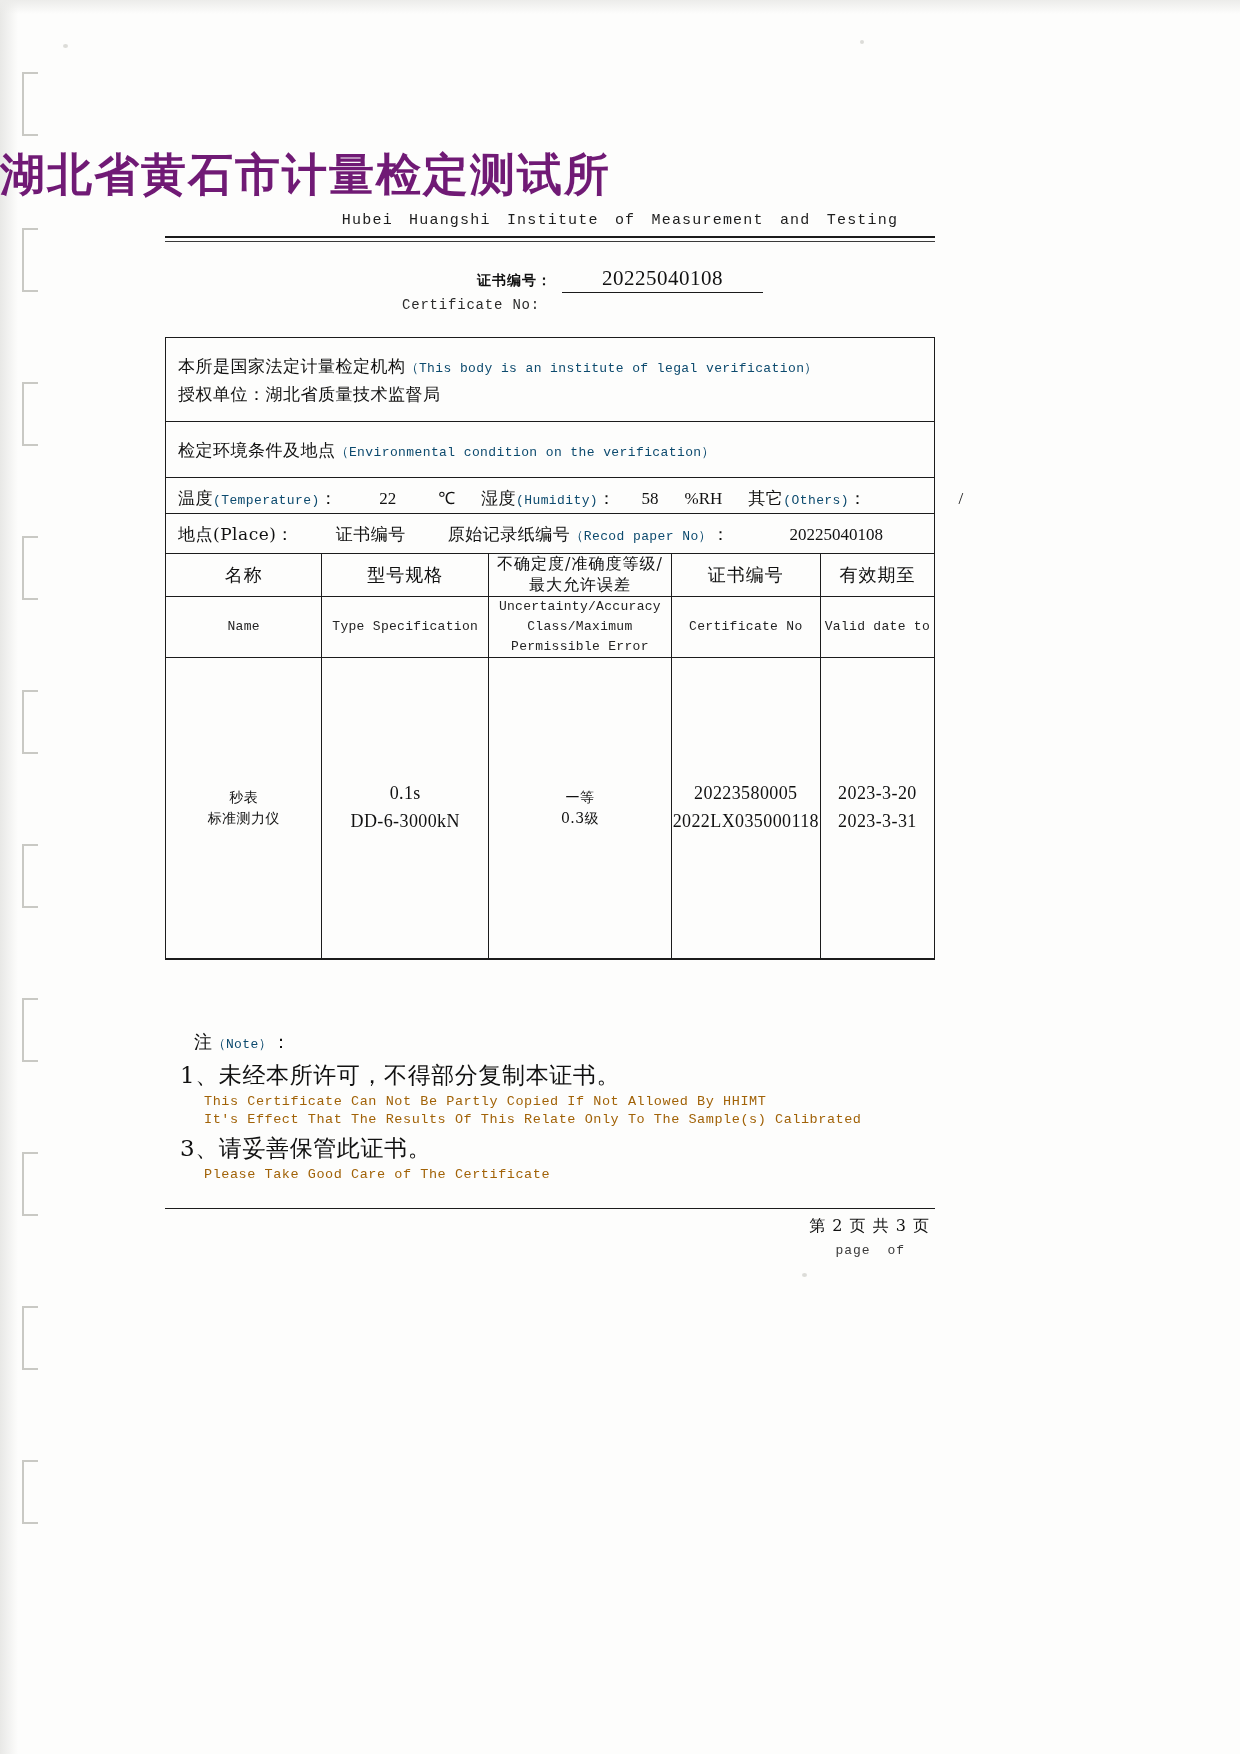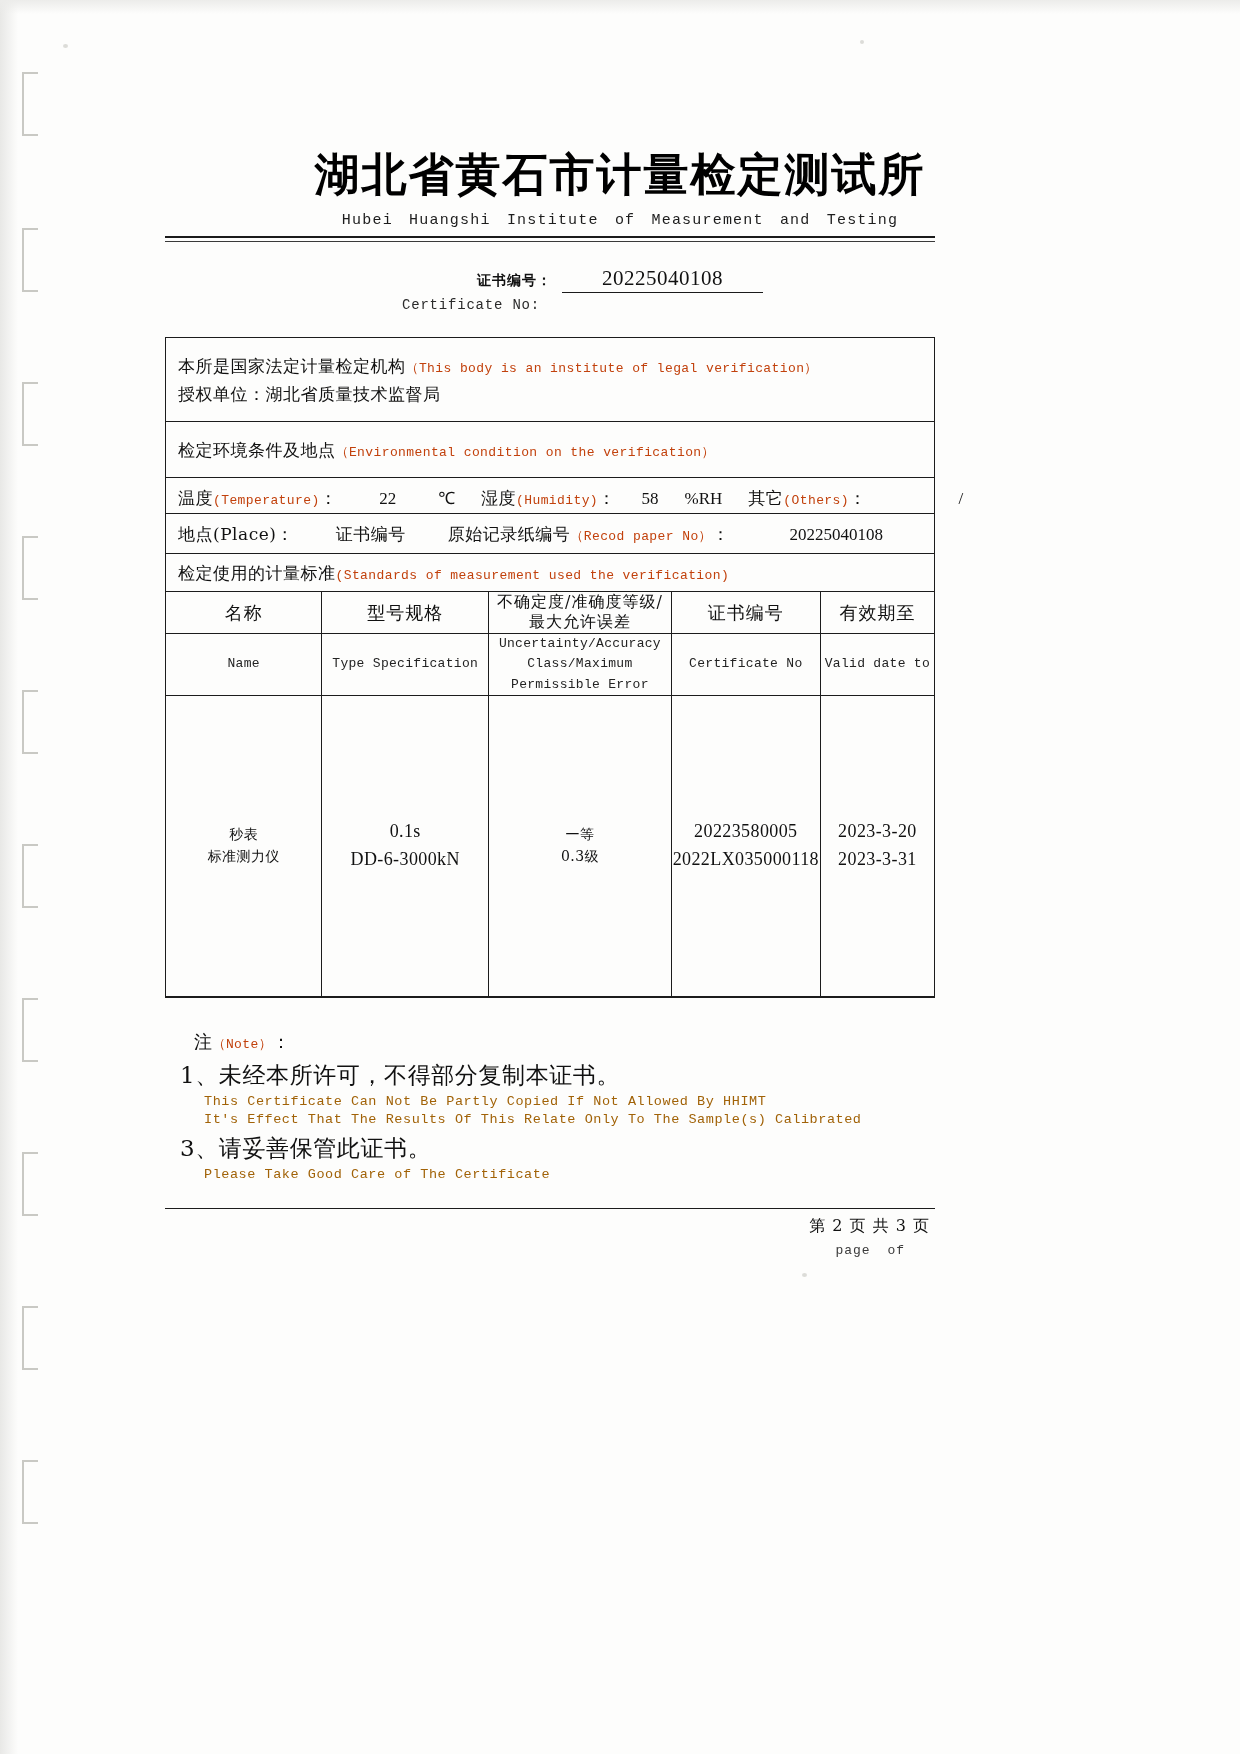--- a/index.html
+++ b/index.html
@@ -53,26 +53,26 @@
     left: 0; top: 0;
     width: 1240px;
     height: 1754px;
   }
 
   
   .doc-title {
     position: absolute;
     left: 0; top: 145px;
     width: 1240px;
-    text-align: center;
+    text-align: left;
     font-family: "DejaVu Serif", serif;
     font-size: 45px;
     font-weight: 700;
     letter-spacing: 2px;
-    color: #000000;
+    color: #701a75;
   }
   .doc-subtitle {
     position: absolute;
     left: 0; top: 212px;
     width: 1240px;
     text-align: center;
     font-family: "Liberation Mono", "DejaVu Sans Mono", monospace;
     font-size: 15px;
     letter-spacing: 1.2px;
     color: #1d1d1d;
@@ -147,21 +147,21 @@
 
   .cn {
     font-family: "DejaVu Serif", serif;
     font-size: 17px;
     letter-spacing: 0.5px;
   }
   .en {
     font-family: "Liberation Mono", "DejaVu Sans Mono", monospace;
     font-size: 13px;
     letter-spacing: 0.4px;
-    color: #c2410c;
+    color: #0c4a6e;
   }
   .line {
     white-space: nowrap;
     line-height: 1.65;
   }
 
   .val {
     font-family: "Liberation Serif", serif;
     font-size: 17px;
   }
@@ -340,25 +340,20 @@
         <span class="cn">温度</span><span class="en">(Temperature)</span><span class="cn">：</span><span class="sp-md"></span><span class="val">22</span><span class="sp-md"></span><span class="val">℃</span><span class="sp-sm"></span><span class="cn">湿度</span><span class="en">(Humidity)</span><span class="cn">：</span><span class="sp-sm"></span><span class="val">58</span><span class="sp-sm"></span><span class="val">%RH</span><span class="sp-sm"></span><span class="cn">其它</span><span class="en">(Others)</span><span class="cn">：</span><span class="sp-xl"></span><span class="val">/</span>
       </div>
     </div>
 
     <div class="band" style="padding-top:6px;padding-bottom:4px;">
       <div class="line">
         <span class="cn">地点</span><span class="cn">(Place)</span><span class="cn">：</span><span class="sp-md"></span><span class="cn">证书编号</span><span class="sp-md"></span><span class="cn">原始记录纸编号</span><span class="en">（Recod paper No）</span><span class="cn">：</span><span class="sp-lg"></span><span class="val">20225040108</span>
       </div>
     </div>
 
-    <div class="band" style="padding-top:5px;padding-bottom:3px;">
-      <div class="line">
-        <span class="cn">检定使用的计量标准</span><span class="en">(Standards of measurement used the verification)</span>
-      </div>
-    </div>
 
     <div class="band no-border" style="padding:0;">
       <table class="std">
         <colgroup>
           <col style="width:20.3%">
             <col style="width:21.7%">
             <col style="width:23.8%">
             <col style="width:19.4%">
             <col style="width:14.8%">
         </colgroup>

